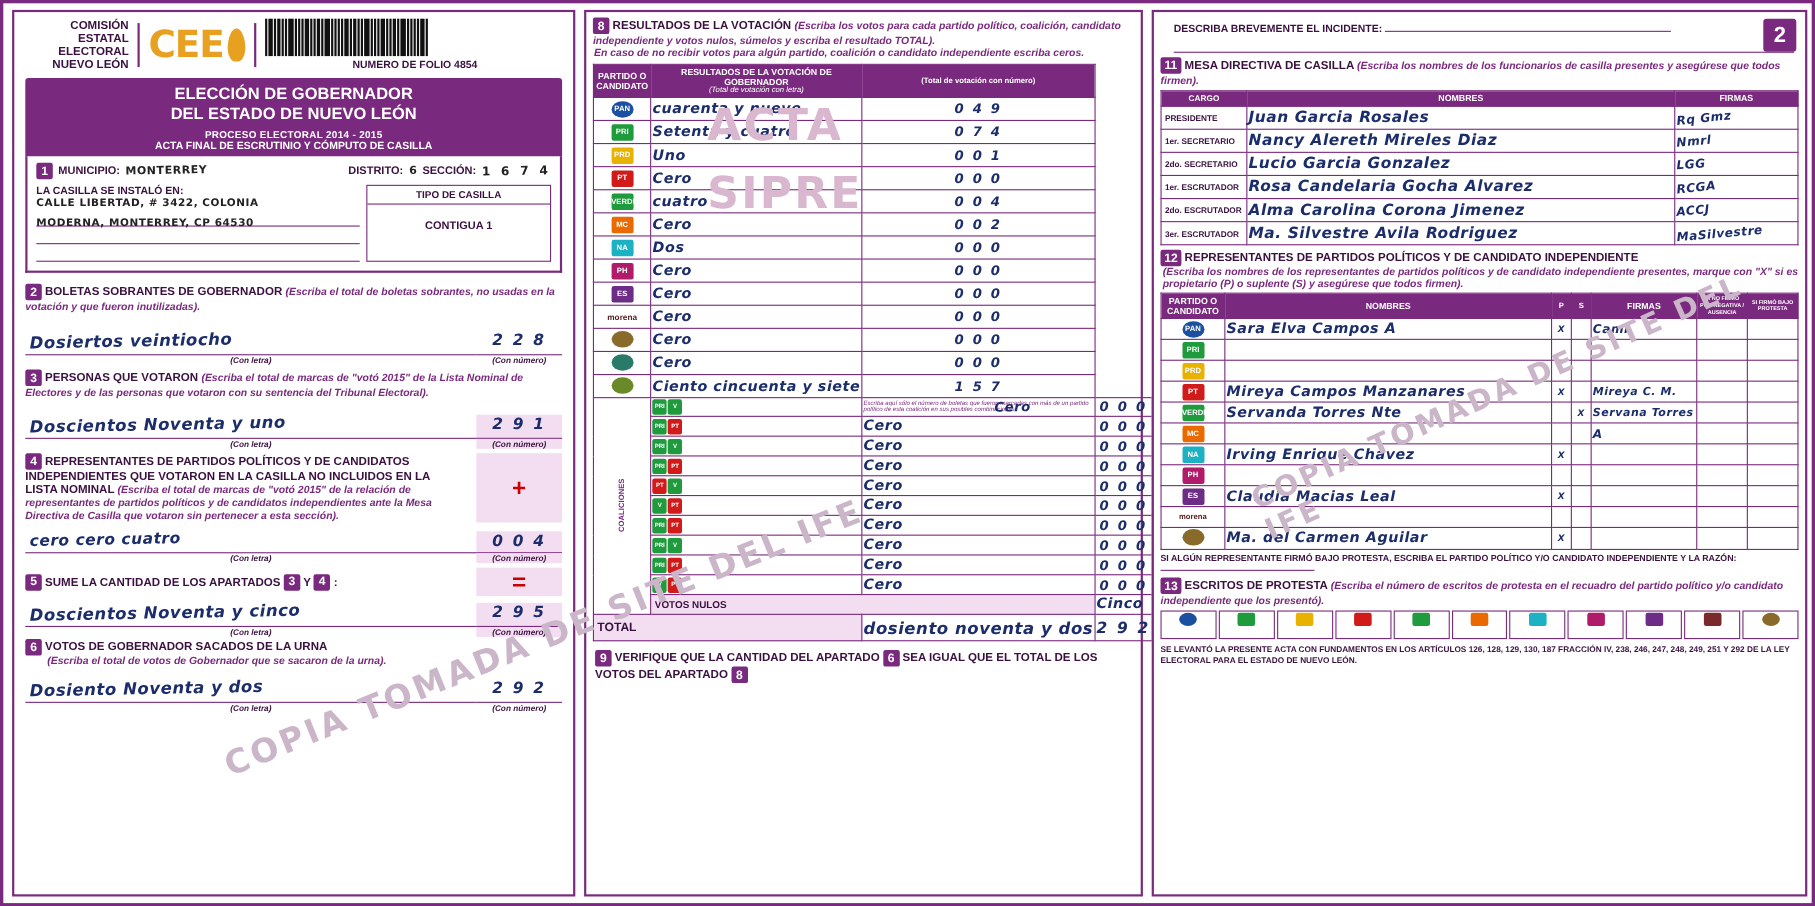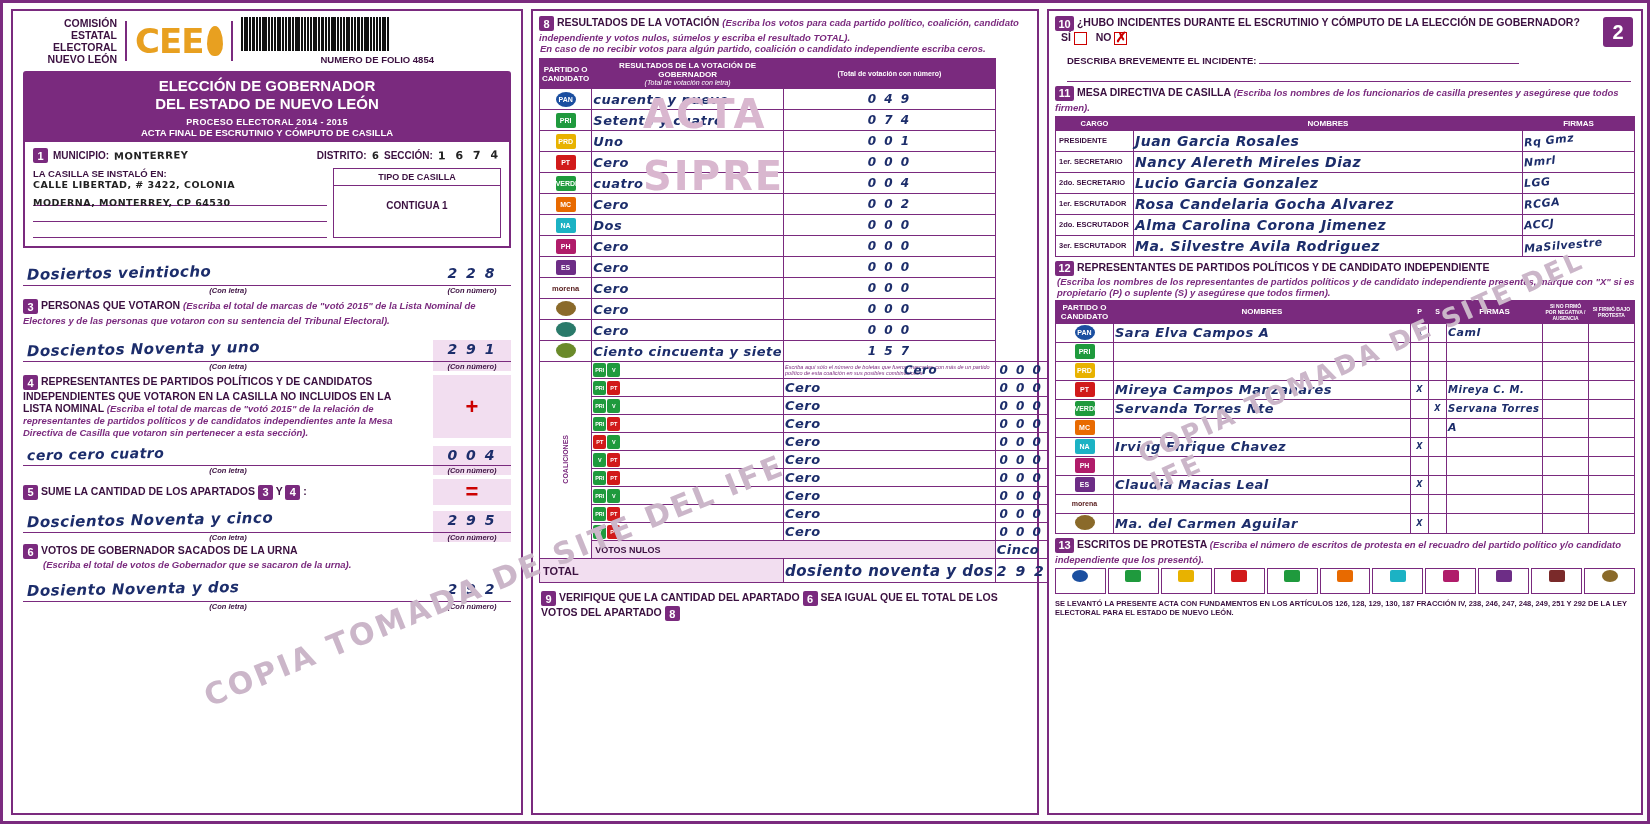--- a/index.html
+++ b/index.html
@@ -227,20 +227,24 @@
           <div class="line" style="height:16px;"></div>
         </div>
         <div class="tipo-box" style="width:168px;">
           <div style="padding:3px 0;border-bottom:1.5px solid #7a2a7e;">TIPO DE CASILLA</div>
           <div style="padding:14px 0 12px 0;font-size:10px;">CONTIGUA 1</div>
         </div>
       </div>
     </div>
 
     <div style="margin:10px 10px 0 10px;">
+      <div class="sec-title"><span class="numbox">2</span>
+        <span>BOLETAS SOBRANTES DE GOBERNADOR</span>
+        <span class="purple sec-sub">(Escriba el total de boletas sobrantes, no usadas en la votación y que fueron inutilizadas).</span>
+      </div>
       <div style="display:flex;align-items:flex-end;margin-top:16px;">
         <div style="flex:1;position:relative;border-bottom:1px solid #7a2a7e;height:22px;">
           <span class="hw" style="font-size:15px;position:absolute;left:4px;top:0;">Dosiertos veintiocho</span>
         </div>
         <div style="width:78px;border-bottom:1px solid #7a2a7e;height:22px;text-align:center;">
           <span class="hw num" style="font-size:14px;">2 2 8</span>
         </div>
       </div>
       <div style="display:flex;font-size:7.5px;font-style:italic;font-weight:700;">
         <div style="flex:1;text-align:center;">(Con letra)</div>
@@ -501,30 +505,20 @@
       <span>VERIFIQUE QUE LA CANTIDAD DEL APARTADO</span>
       <span class="numbox">6</span>
       <span>SEA IGUAL QUE EL TOTAL DE LOS VOTOS DEL APARTADO</span>
       <span class="numbox">8</span>
     </div>
   </div>
 
   <div class="col" id="col-right">
     <div class="bigbox">2</div>
 
-    <div style="padding:5px 44px 0 6px;">
-      <div class="sec-title">
-        <span class="numbox" style="width:19px">10</span>
-        <span>¿HUBO INCIDENTES DURANTE EL ESCRUTINIO Y CÓMPUTO DE LA ELECCIÓN DE GOBERNADOR?</span>
-        <span style="margin-left:6px">SÍ</span>
-        <span class="sq"></span>
-        <span style="margin-left:6px">NO</span>
-        <span class="sq x"></span>
-      </div>
-    </div>
 
     <div style="margin:10px 10px 0 18px;font-size:9.5px;font-weight:700;">
       <span>DESCRIBA BREVEMENTE EL INCIDENTE:</span>
       <span style="display:inline-block;border-bottom:1px solid #7a2a7e;width:260px;"></span>
       <div style="border-bottom:1px solid #7a2a7e;height:14px;margin-top:2px;"></div>
     </div>
 
 
     <div style="padding:4px 6px 0 6px;">
       <div class="sec-title">
@@ -686,20 +680,24 @@
           <td style="height:19px"><span class="hw" style="font-size:13px">Ma. del Carmen Aguilar</span></td>
           <td style="text-align:center"><span class="hw">X</span></td>
           <td></td>
               <td></td>
               <td></td>
               <td></td>
         </tr>
       </tbody>
         </table>
 
+      <div style="font-size:8px;font-weight:700;margin-top:3px;">
+        <span>SI ALGÚN REPRESENTANTE FIRMÓ BAJO PROTESTA, ESCRIBA EL PARTIDO POLÍTICO Y/O CANDIDATO INDEPENDIENTE Y LA RAZÓN:</span>
+        <span style="display:inline-block;border-bottom:1px solid #7a2a7e;width:140px;"></span>
+      </div>
     </div>
 
     <div style="padding:4px 6px 0 6px;">
       <div class="sec-title">
         <span class="numbox" style="width:19px">13</span>
         <span>ESCRITOS DE PROTESTA</span>
         <span class="purple sec-sub">(Escriba el número de escritos de protesta en el recuadro del partido político y/o candidato independiente que los presentó).</span>
       </div>
       <div class="protest-grid">
         <div class="pcell">

